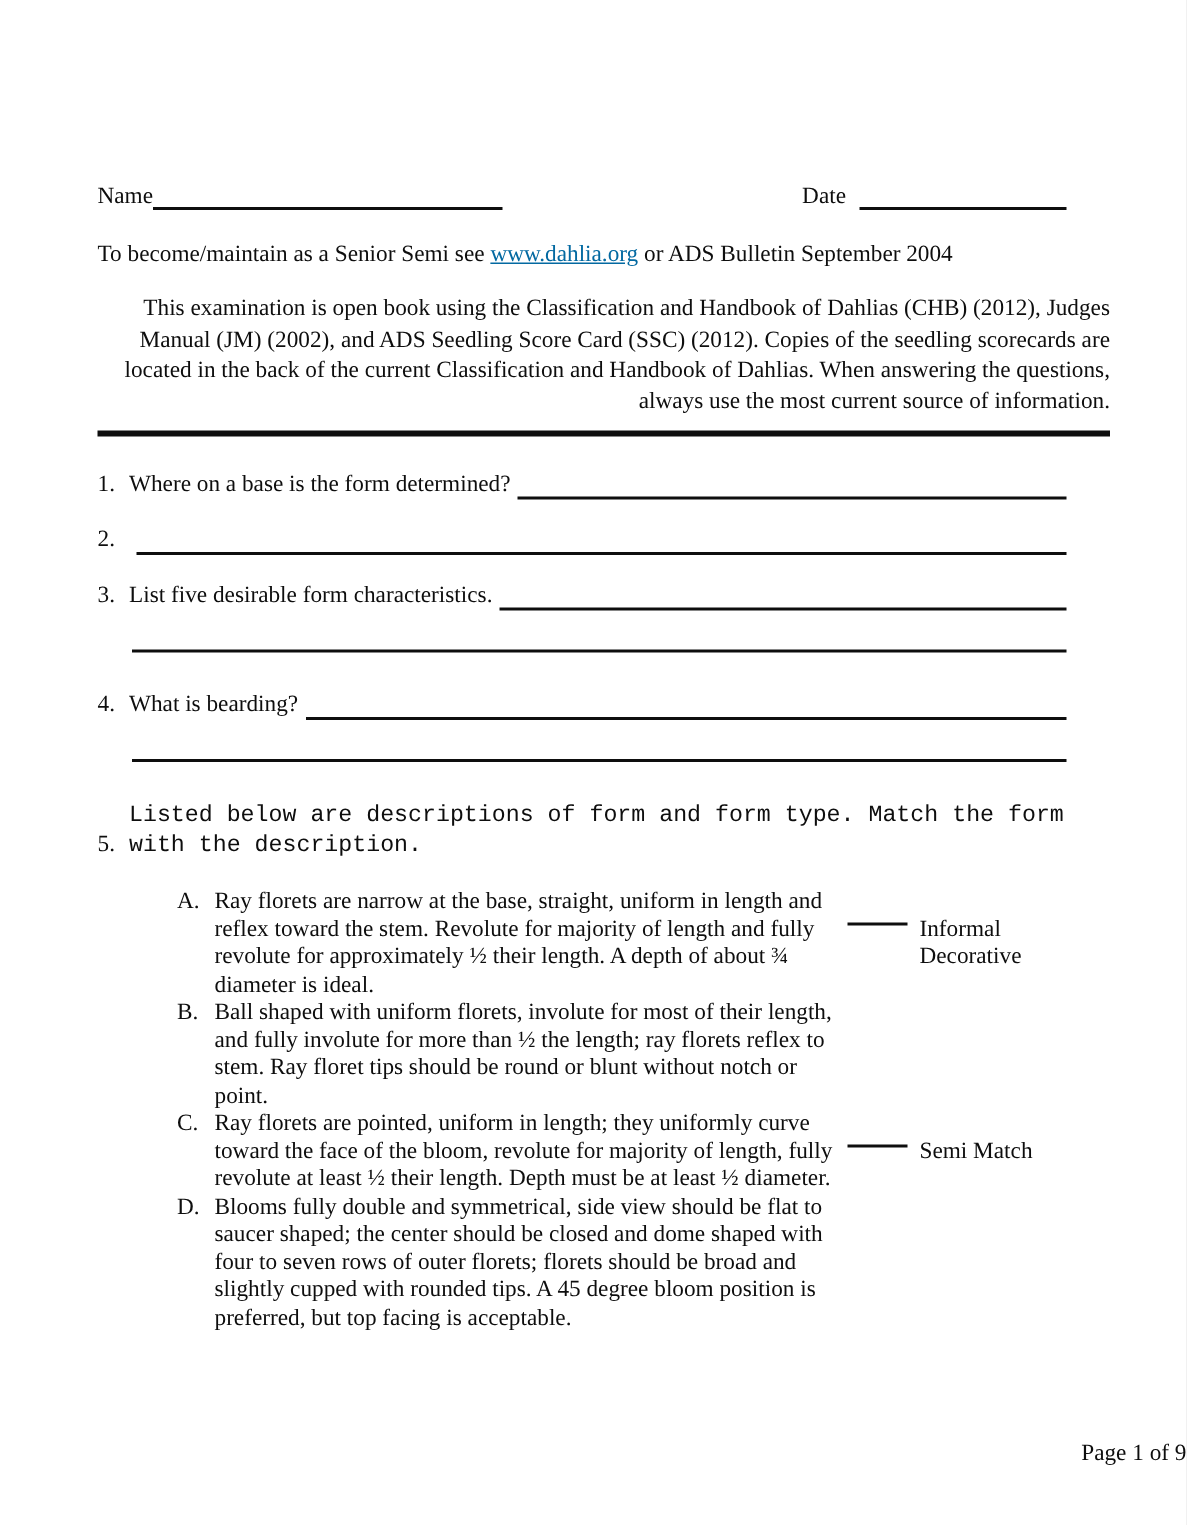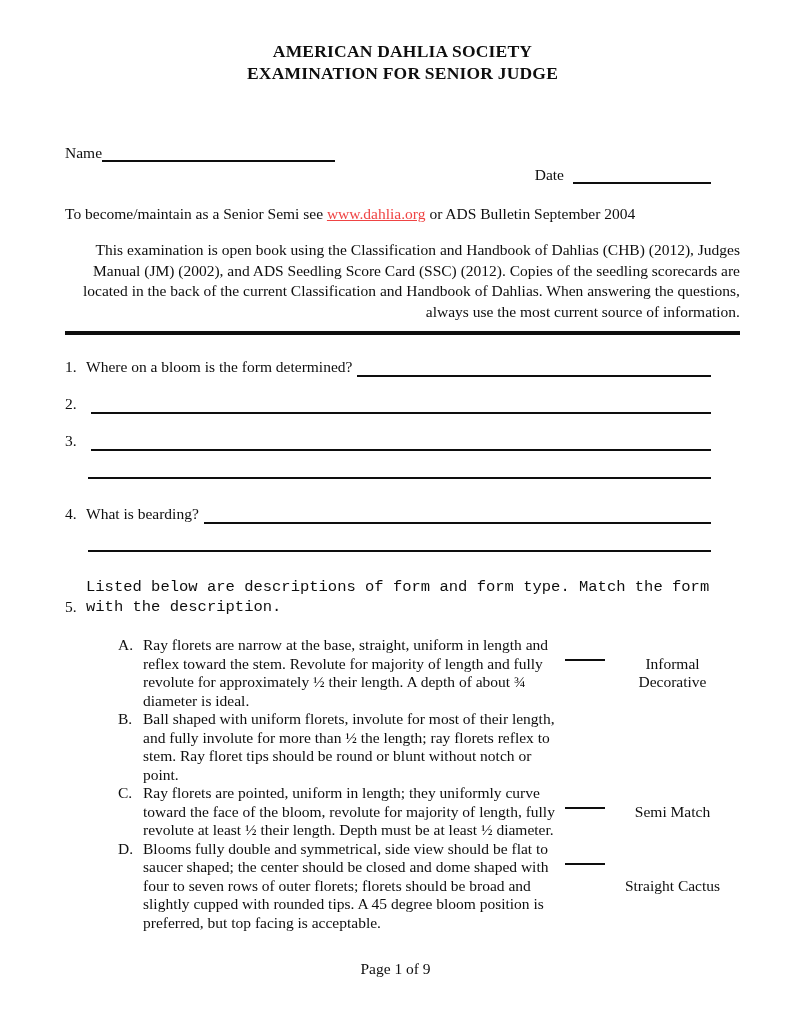--- a/index.html
+++ b/index.html
@@ -19,35 +19,35 @@
   .doc-title {
     text-align: center;
     font-weight: bold;
     font-size: 17.5px;
     line-height: 22px;
     letter-spacing: 0.2px;
   }
   
   .field-row {
     display: flex;
-    align-items: center;
+    align-items: flex-end;
     margin-top: 38px;
     margin-right: 29px;
   }
   .blank-underline {
     display: inline-block;
     border-bottom: 2px solid #0e0e0e;
     height: 17px;
   }
   .name-blank { width: 233px; }
   .date-group { margin-left: auto; display: flex; align-items: flex-end; margin-top: 44px; }
   .date-blank { width: 138px; margin-left: 9px; }
   
   .intro-line { margin-top: 20px; line-height: 20px; }
-  .doc-link { color: #ef4444; text-decoration: underline; text-align: right; }
+  .doc-link { color: #0369a1; text-decoration: underline; text-align: right; }
   .instructions { margin-top: 16px; line-height: 20.5px; text-align: right; }
   .section-rule {
     margin-top: 9px;
     height: 4px;
     background: #0e0e0e;
   }
   
   .q-row {
     display: flex;
     align-items: flex-end;
@@ -86,71 +86,67 @@
   .match-answer { flex: 1; display: flex; }
   .match-blank {
     width: 40px;
     flex: none;
     height: 25px;
     border-bottom: 2px solid #0e0e0e;
   }
   .match-label {
     flex: 1;
     align-self: center;
-    text-align: center;
     padding: 0 8px;
   }
   .page-footer {
     position: absolute;
     bottom: 46px;
     left: 0;
     width: 100%;
-    text-align: center;
+    text-align: right;
   }
 </style>
 </head>
 <body>
 
 <div class="page">
 
-  <div class="doc-title">
-    <div>AMERICAN DAHLIA SOCIETY</div>
-    <div>EXAMINATION FOR SENIOR JUDGE</div>
-  </div>
 
   <div class="field-row">
     <span>Name</span>
     <span class="blank-underline name-blank"></span>
     <span class="date-group">
       <span>Date</span>
       <span class="blank-underline date-blank"></span>
     </span>
   </div>
 
   <div class="intro-line">
     <span>To become/maintain as a Senior Semi see </span><span class="doc-link">www.dahlia.org</span><span> or ADS Bulletin September 2004</span>
   </div>
 
   <div class="instructions">This examination is open book using the Classification and Handbook of Dahlias (CHB) (2012), Judges Manual (JM) (2002), and ADS Seedling Score Card (SSC) (2012).  Copies of the seedling scorecards are located in the back of the current Classification and Handbook of Dahlias. When answering the questions, always use the most current source of information.</div>
 
   <div class="section-rule"></div>
 
   <div class="q-row first">
     <span class="q-num">1.</span>
-    <span class="q-text">Where on a bloom is the form determined?</span>
+    <span class="q-text">Where on a base is the form determined?</span>
     <span class="q-underline"></span>
   </div>
 
   <div class="q-row">
     <span class="q-num">2.</span>
     <span class="q-underline"></span>
   </div>
 
   <div class="q-row">
     <span class="q-num">3.</span>
+    <span class="q-text">List five desirable form characteristics.</span>
     <span class="q-underline"></span>
   </div>
 
   <div class="cont-line"></div>
 
   <div class="q-row after-line">
     <span class="q-num">4.</span>
     <span class="q-text">What is bearding?</span>
     <span class="q-underline"></span>
   </div>
@@ -191,23 +187,19 @@
         <span class="match-blank"></span>
         <span class="match-label">Semi Match</span>
       </span>
     </div>
 
     <div class="match-row">
       <span class="match-desc">
         <span class="match-letter">D.</span>
         <span class="match-text">Blooms fully double and symmetrical, side view should be flat to saucer shaped; the center should be closed and dome shaped with four to seven rows of outer florets; florets should be broad and slightly cupped with rounded tips.  A 45 degree bloom position is preferred, but top facing is acceptable.</span>
       </span>
-      <span class="match-answer">
-        <span class="match-blank"></span>
-        <span class="match-label">Straight Cactus</span>
-      </span>
     </div>
 
   </div>
 
   <div class="page-footer">Page 1 of 9</div>
 
 </div>
 
 </body></html>

